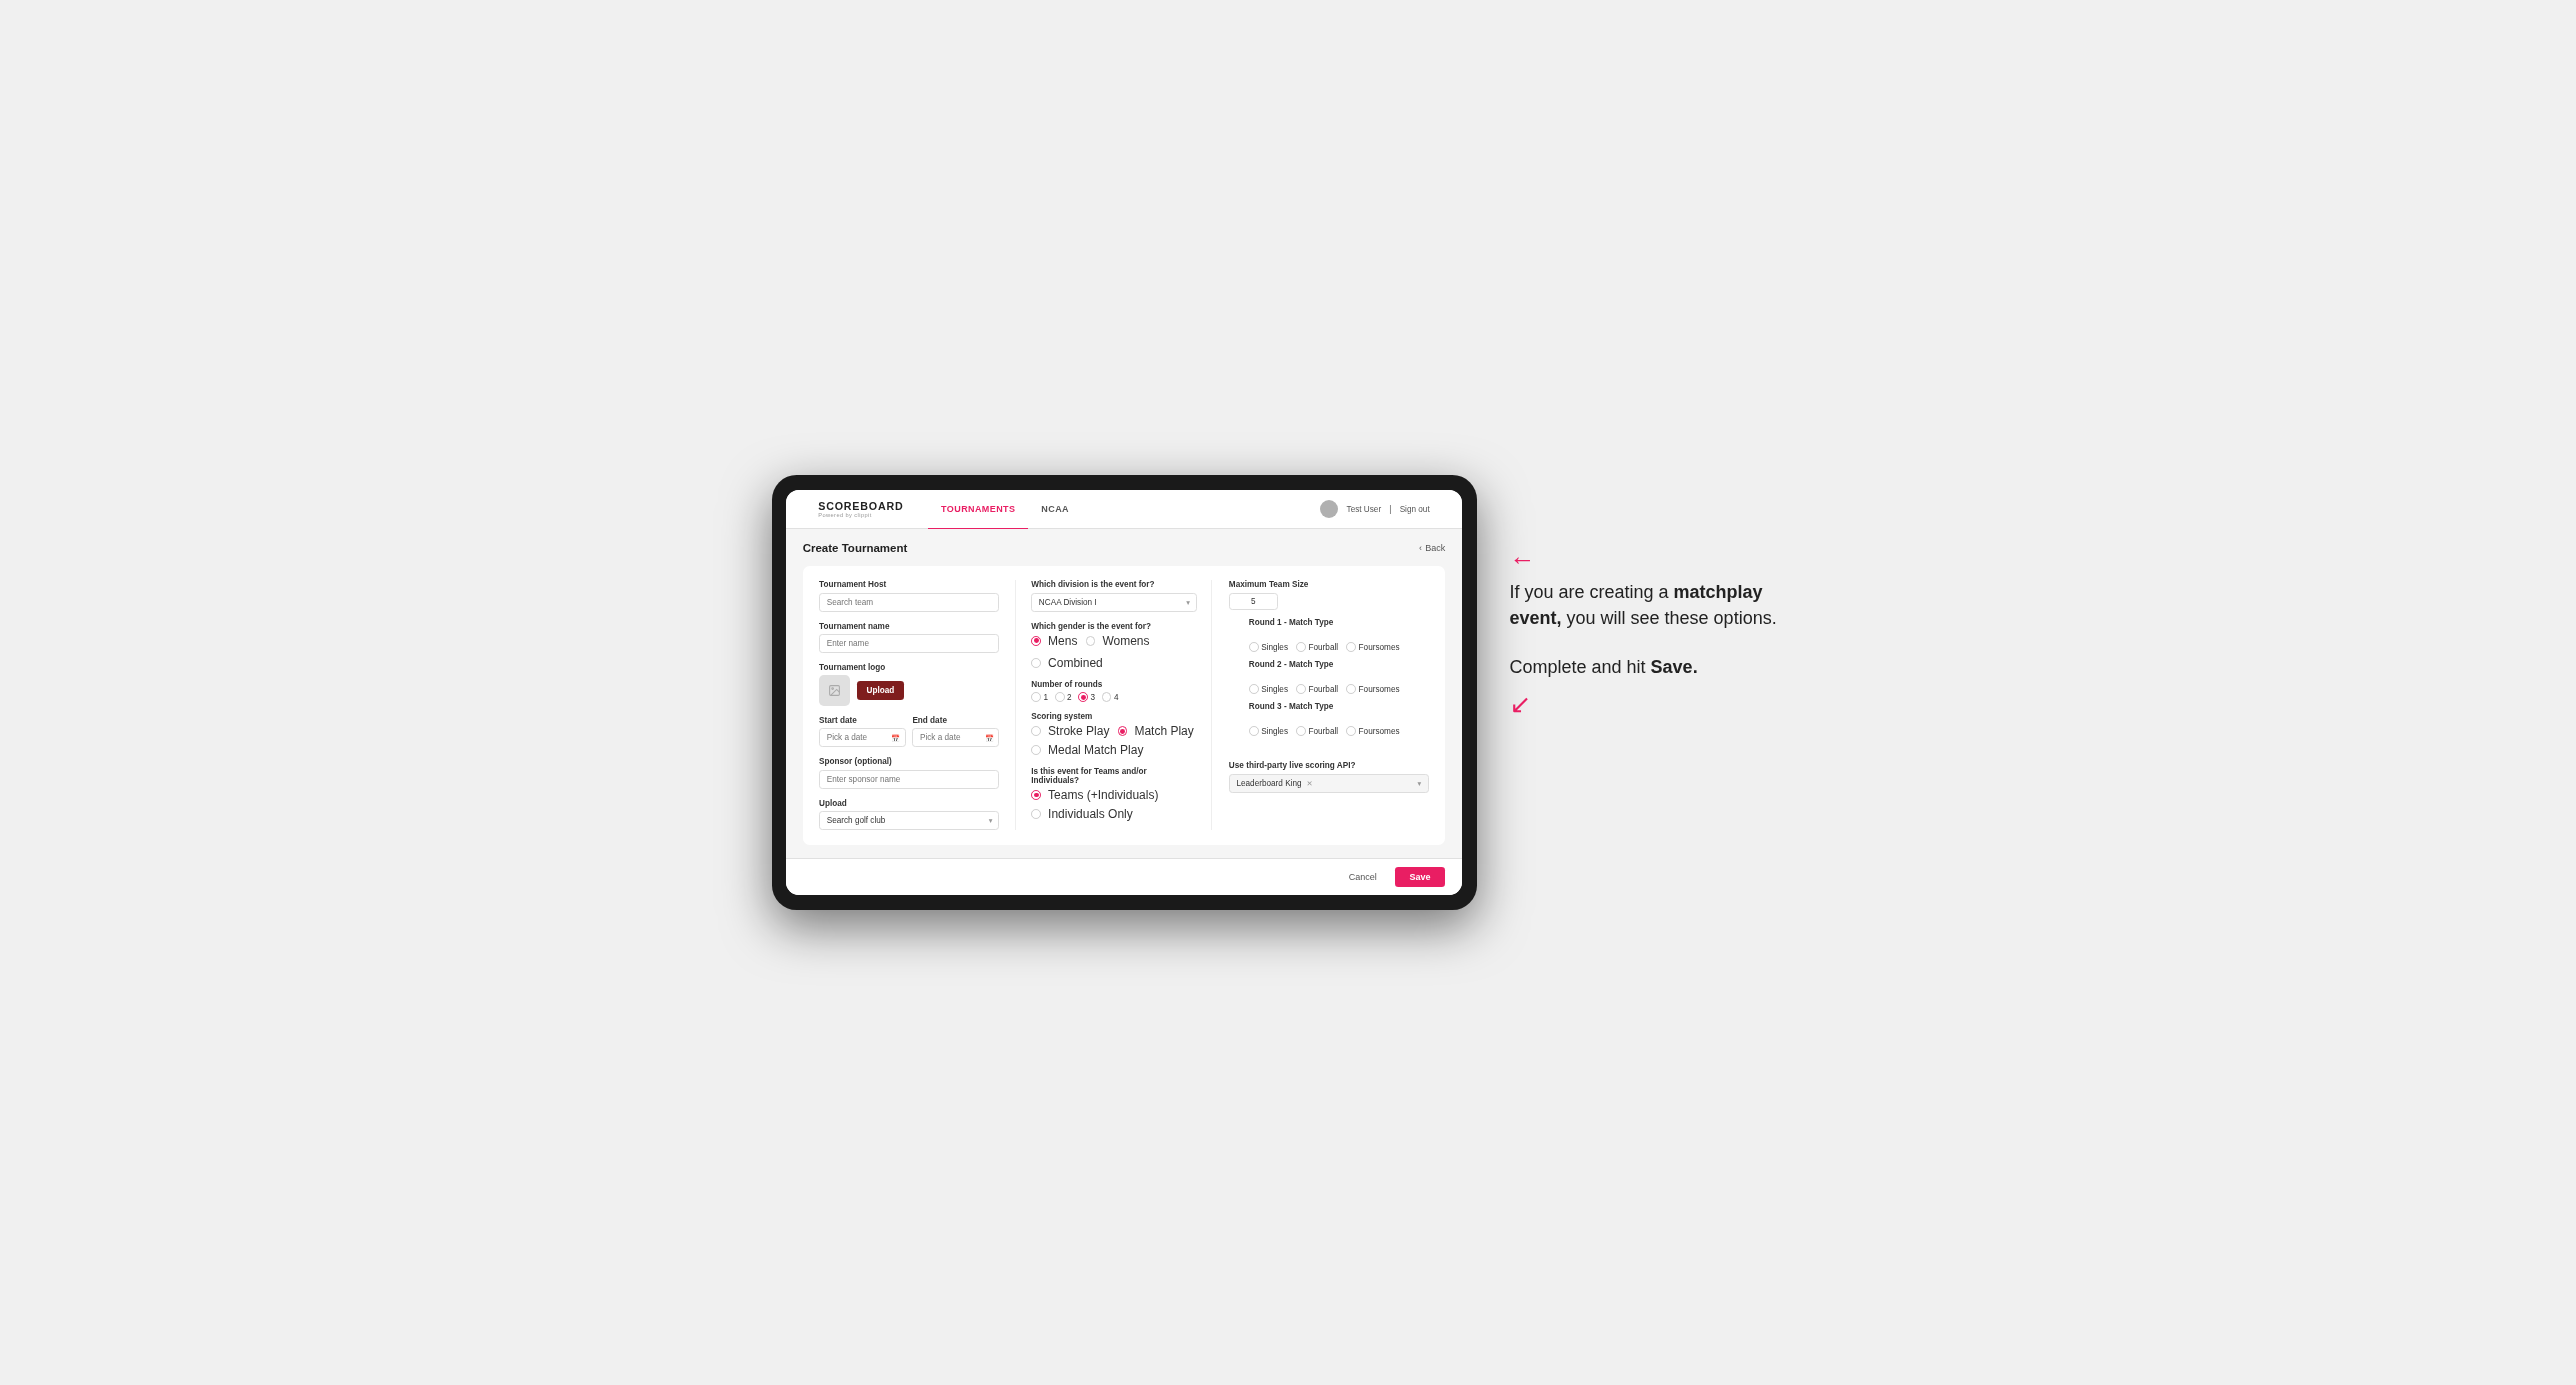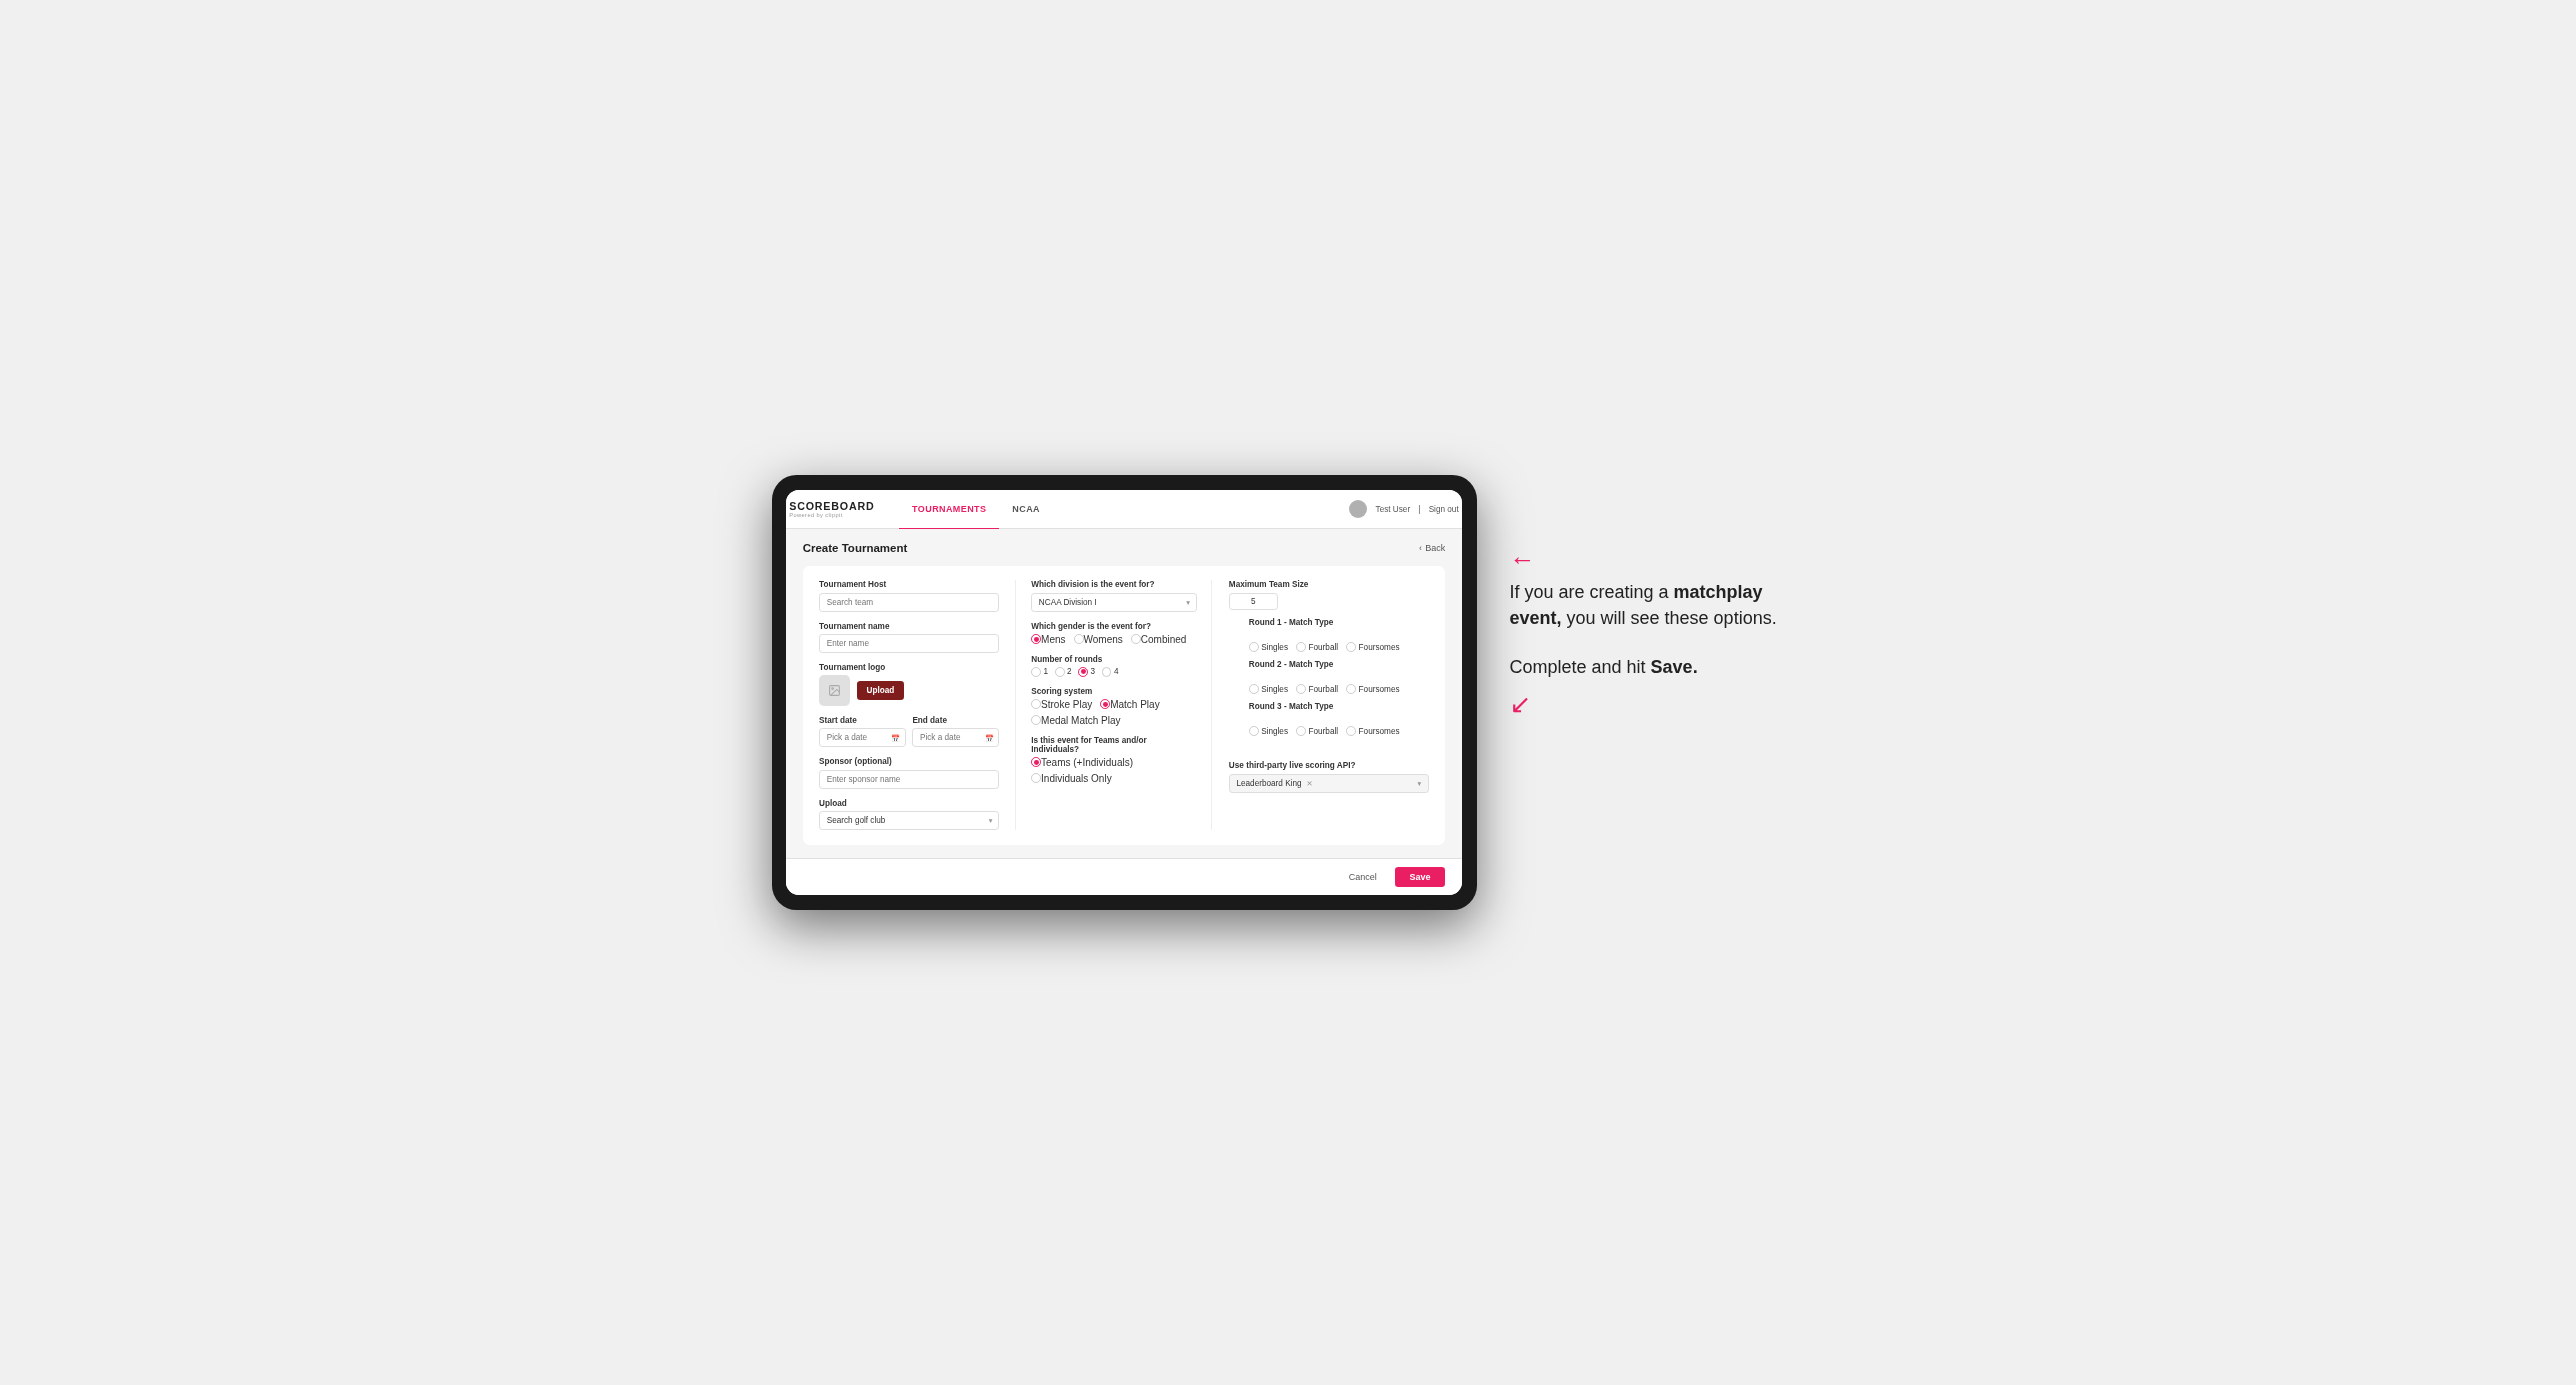--- a/index.html
+++ b/index.html
@@ -34,21 +34,21 @@
       overflow: hidden;
       display: flex;
       flex-direction: column;
     }
     
     .nav-bar {
       background: #fff;
       border-bottom: 0.8px solid #e0e0e0;
       display: flex;
       align-items: center;
-      padding: 0 3px;
+      padding: 0 32px;
       height: 39px;
     }
     .brand {
       display: flex;
       flex-direction: column;
       margin-right: 24.6px;
     }
     .brand-title {
       font-size: 10.7px;
       font-weight: 800;
@@ -247,22 +247,22 @@
     
     .radio-group {
       display: flex;
       align-items: center;
       gap: 8.2px;
       flex-wrap: wrap;
     }
     .radio-option {
       display: flex;
       align-items: center;
-      gap: 0;
-      font-size: 10px;
+      gap: 7px;
+      font-size: 12px;
       color: #333;
       cursor: pointer;
     }
     .radio-dot {
       width: 9.8px;
       height: 9.8px;
       border-radius: 50%;
       border: 1.2px solid #ccc;
       display: flex;
       align-items: center;

